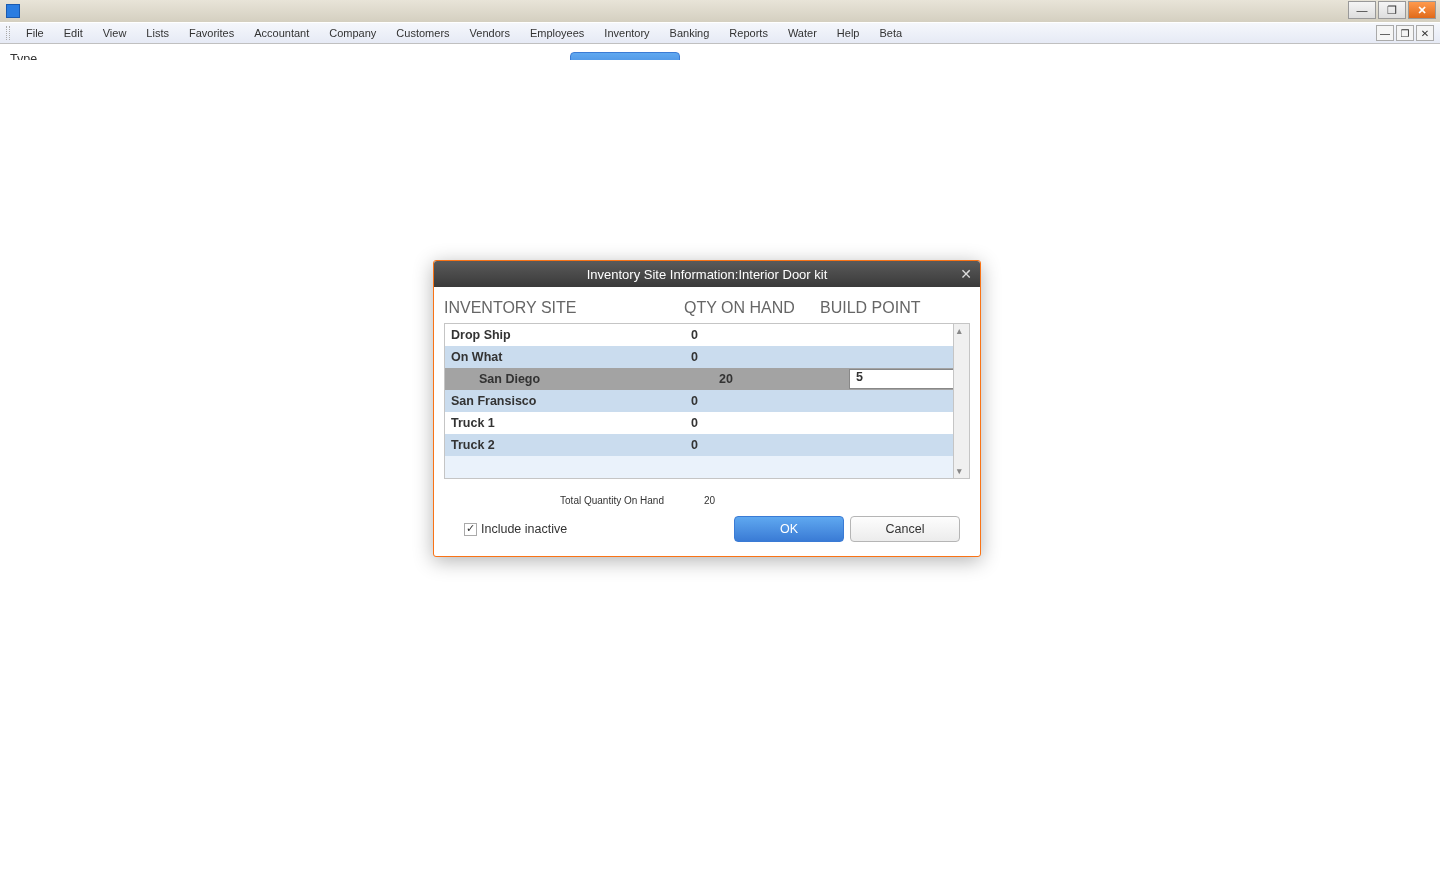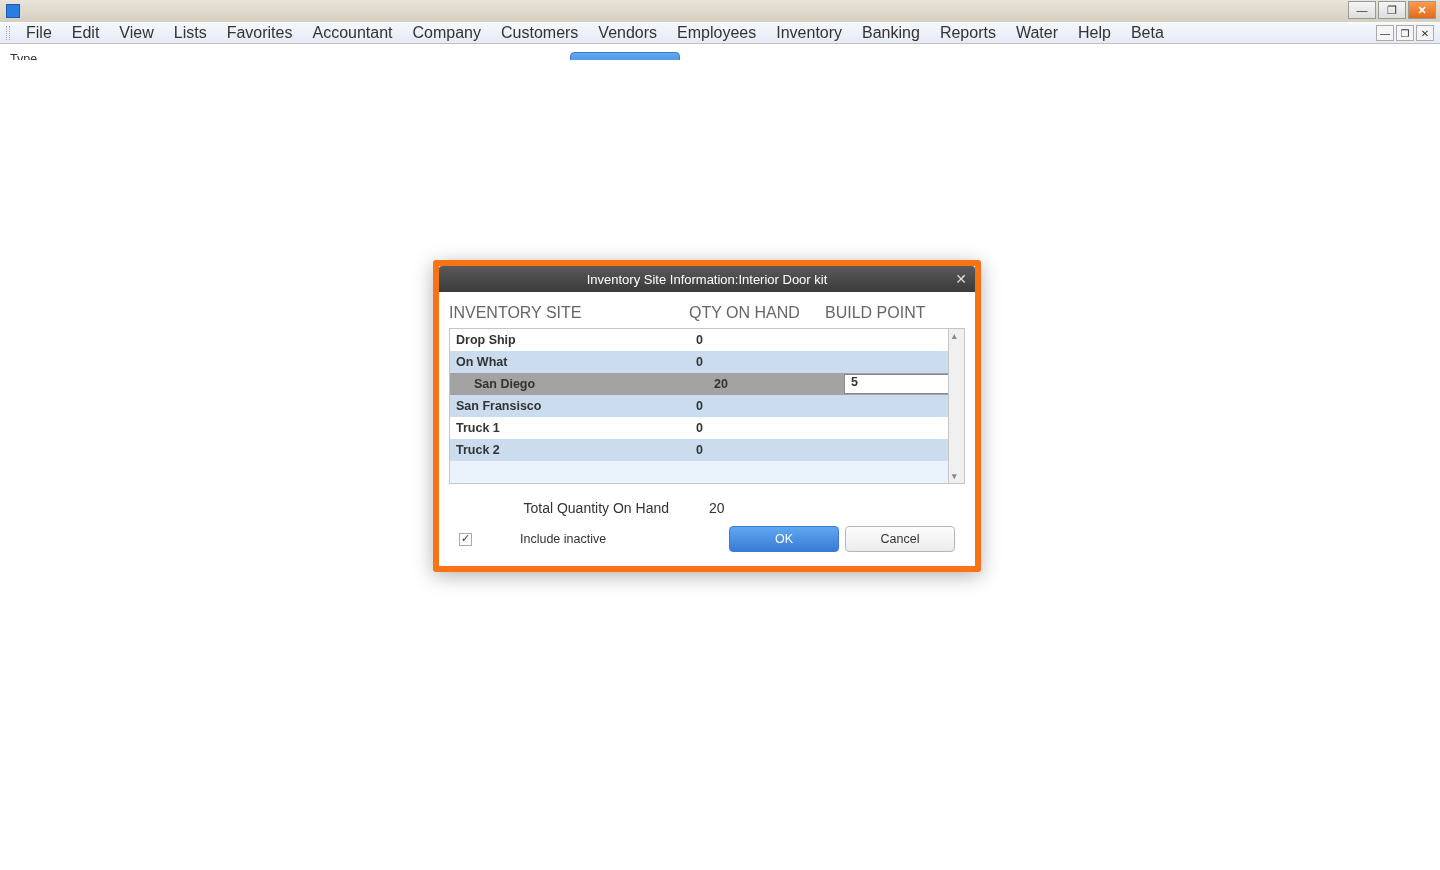--- a/index.html
+++ b/index.html
@@ -3,21 +3,21 @@
 <meta charset="utf-8">
 <style>
 * { box-sizing: border-box; font-family: Arial, sans-serif; }
 body { margin: 0; padding: 0; background: #fff; font-size: 12px; color: #333; }
 .titlebar { height: 22px; background: linear-gradient(#e8e4d8, #d4cfc0); display: flex; align-items: center; padding: 0 6px; font-size: 12px; color: #333; position: relative; }
 .titlebar .icon { width: 14px; height: 14px; background: #2a7de1; margin-right: 6px; border: 1px solid #1a5bb0; }
 .titlebar-controls { position: absolute; right: 4px; top: 1px; display: flex; }
 .titlebar-controls .ctl { width: 28px; height: 18px; margin-left: 2px; border: 1px solid #999; background: linear-gradient(#f5f5f5,#ddd); display: flex; align-items: center; justify-content: center; font-size: 11px; }
 .titlebar-controls .close { background: linear-gradient(#ff9a4d,#e06a1a); color: #fff; font-weight: bold; }
 .menubar { height: 22px; background: linear-gradient(#f5f7fc,#e6eaf5); border-top: 1px solid #fff; border-bottom: 1px solid #c0c0c0; display: flex; align-items: center; padding: 0 6px; position: relative; }
-.menubar .item { padding: 0 10px; font-size: 16px; color: #333; cursor: default; }
+.menubar .item { padding: 0 10px; font-size: 11px; color: #333; cursor: default; }
 .menubar .handle { width: 4px; height: 14px; border-left: 1px dotted #aaa; border-right: 1px dotted #aaa; margin-right: 6px; }
 .mdi-controls { position: absolute; right: 6px; top: 2px; display: flex; }
 .mdi-controls .ctl { width: 18px; height: 16px; border: 1px solid #aaa; background: #f5f5f5; margin-left: 2px; display: flex; align-items: center; justify-content: center; font-size: 10px;}
 .content { padding: 8px 10px; position: relative; }
 .form-left { width: 555px; position: absolute; left: 10px; top: 8px; }
 .btn-col { position: absolute; left: 570px; top: 8px; width: 112px; }
 .btn { width: 110px; height: 26px; border: 1px solid #b5b5b5; border-radius: 4px; background: linear-gradient(#fdfdfd,#ececec); margin-bottom: 4px; display: flex; align-items: center; justify-content: center; font-size: 12.5px; color: #333; cursor: pointer; }
 .btn.primary { background: linear-gradient(#5fa8f0,#3a7bd5); color: #fff; border-color: #3a7bd5; }
 .label { font-size: 12.5px; color: #333; }
 .input { height: 22px; border: 1px solid #b5b5b5; border-radius: 3px; padding: 0 4px; font-size: 12.5px; background: #fff; }
@@ -30,44 +30,44 @@
 .desc-text { font-size: 12.5px; color: #333; line-height: 1.4; }
 .um-box { border: 1px solid #d0d0d0; border-radius: 3px; padding: 6px 8px 8px 8px; position: relative; margin-top: 12px; }
 .um-box .legend { position: absolute; top: -9px; left: 6px; background: #fff; padding: 0 3px; font-size: 12.5px; color: #333; }
 .bom-table { border: 1px solid #c0c0c0; width: 420px; }
 .bom-header { display: flex; background: linear-gradient(#f7f7f7,#ececec); border-bottom: 1px solid #c0c0c0; }
 .bom-header .hc { font-size: 11px; color: #555; padding: 4px 6px; border-right: 1px solid #d5d5d5; }
 .bom-row { display: flex; border-bottom: 1px solid #e5e5e5; height: 22px; align-items: center; }
 .bom-row .c { font-size: 12px; padding: 0 6px; border-right: 1px solid #d5d5d5; white-space: nowrap; overflow: hidden; text-overflow: ellipsis; }
 .bom-row:first-child .c { border-top: 1px solid #888; border-bottom: 1px solid #888; }
 .bom-row:first-child .c:first-child { border-left: 1px solid #888; }
-.modal { position: absolute; left: 433px; top: 260px; width: 548px; border: 6px solid #f97316; border-radius: 3px; box-shadow: 0 4px 20px rgba(0,0,0,0.3); background: #fff; z-index: 100; }
+.modal { position: absolute; left: 433px; top: 260px; width: 548px; border: 1px solid #f97316; border-radius: 3px; box-shadow: 0 4px 20px rgba(0,0,0,0.3); background: #fff; z-index: 100; }
 .modal-title { height: 26px; background: linear-gradient(#5a5a5a,#3a3a3a); color: #fff; font-size: 13px; display: flex; align-items: center; justify-content: center; position: relative; border-radius: 3px 3px 0 0; }
 .modal-title .close { position: absolute; right: 8px; top: 5px; color: #ddd; cursor: pointer; font-size: 14px; }
 .modal-body { padding: 12px 10px 14px 10px; }
 .site-header { display: flex; font-size: 16px; color: #666; padding-bottom: 6px;}
 .site-header .sc1 { width: 240px; }
 .site-header .sc2 { width: 136px; }
 .site-header .sc3 { width: 120px; }
 .site-tbl-wrap { border: 1px solid #c5c5c5; position: relative; font-weight: bold;}
 .site-row { display: flex; height: 22px; align-items: center; font-size: 12.5px; }
 .site-row .c1 { width: 240px; padding-left: 6px; }
 .site-row .c2 { width: 136px; padding-left: 6px; }
 .site-row .c3 { width: 120px; padding-left: 6px; }
 .site-row.alt { background: #cadcee; }
 .site-row.sel { background: #a3a3a3; justify-content: flex-end; }
 .site-row.input-cell .c3 { border: 1px solid #888; height: 20px; background: #fff;}
 .site-scroll { position: absolute; right: 0; top: 0; bottom: 0; width: 16px; background: #f0f0f0; border-left: 1px solid #c5c5c5;}
 .site-scroll::before { content: '▴'; position: absolute; top: 2px; left: 3px; font-size: 9px; color: #888;}
 .site-scroll::after { content: '▾'; position: absolute; bottom: 2px; left: 3px; font-size: 9px; color: #888;}
-.summary-row { display: flex; margin-top: 16px; font-size: 14px; }
+.summary-row { display: flex; margin-top: 16px; font-size: 10px; }
 .summary-row .lbl { width: 260px; text-align: right; padding-right: 40px; }
 .summary-row .val { width: 100px; text-align: left; }
 .modal-footer { display: flex; align-items: center; padding: 10px 10px 0 0; }
-.modal-footer .chk { flex: 0 0 auto; margin-left: 10px; gap: 44px;}
+.modal-footer .chk { flex: 0 0 auto; margin-left: 20px;}
 .modal-footer .spacer { flex: 1; }
 .mbtn { width: 110px; height: 26px; border: 1px solid #b5b5b5; border-radius: 4px; background: linear-gradient(#fdfdfd,#ececec); margin-left: 6px; display: flex; align-items: center; justify-content: center; font-size: 12.5px; cursor: pointer; }
 .mbtn.primary { background: linear-gradient(#5fa8f0,#3a7bd5); color: #fff; border-color: #3a7bd5;}
 .checked { position: relative; }
 .checked::after { content: '✓'; position: absolute; left: 1px; top: -2px; font-size: 11px; color: #333; }
 </style>
 </head>
 <body>
 
 <div class="titlebar">

